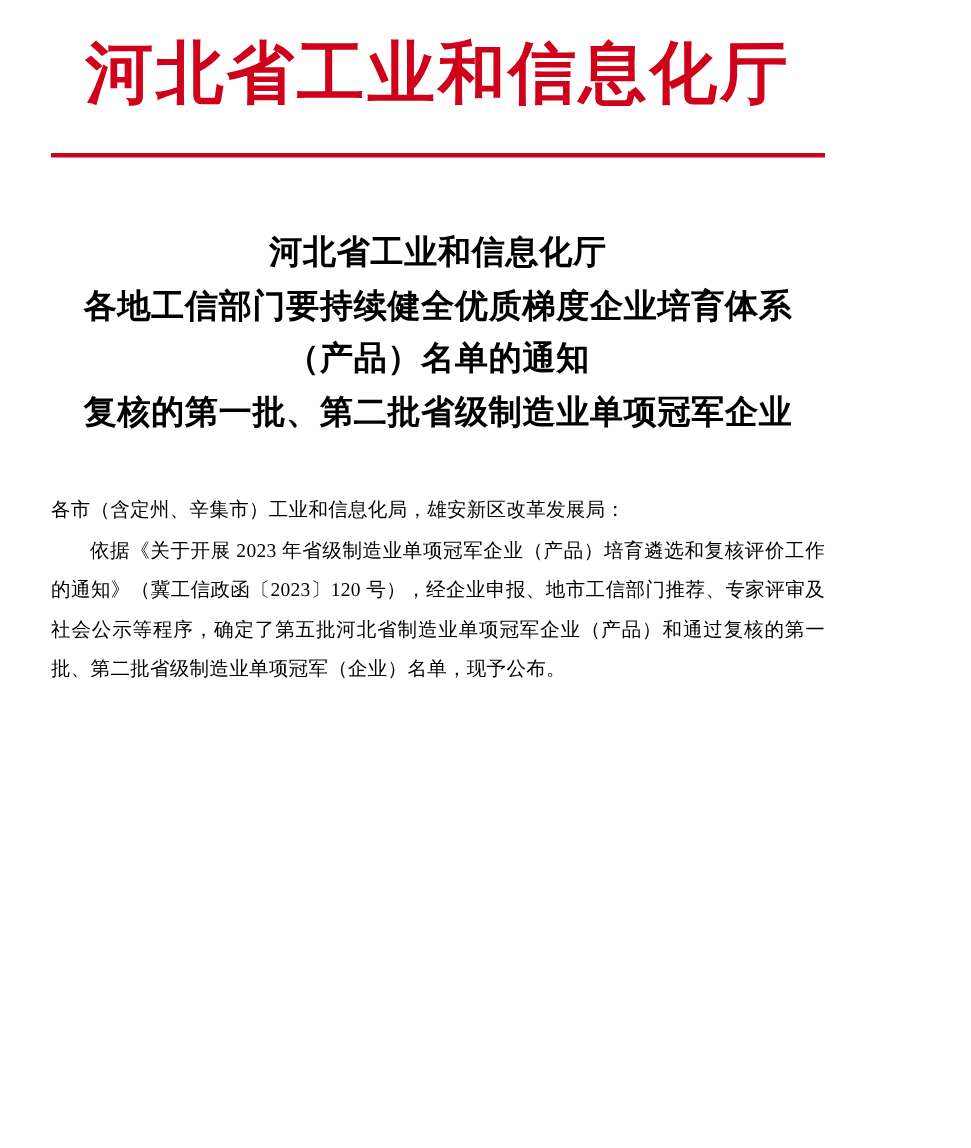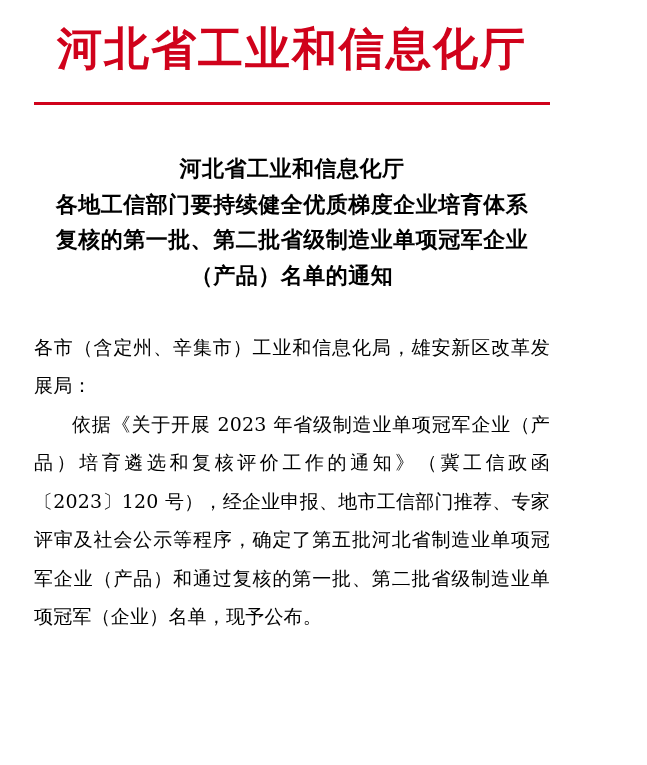--- a/index.html
+++ b/index.html
@@ -53,48 +53,49 @@
     line-height: 1.62;
     letter-spacing: 0.5px;
   }
   .doc-title .line {
     display: block;
   }
 
   
   .body-text {
     margin-top: 34px;
-    font-size: 19px;
+    font-size: 13px;
     line-height: 2.03;
     text-align: justify;
     text-justify: inter-ideograph;
     letter-spacing: 0.2px;
   }
   .body-text p {
     margin: 0;
   }
   .body-text p.indent {
     text-indent: 2em;
+    font-family: Liberation Serif, serif;
   }
 </style>
 </head>
 <body>
 
 <div class="page">
 
   <div class="letterhead">
     <div class="letterhead-title">河北省工业和信息化厅</div>
     <div class="letterhead-rule"></div>
   </div>
 
   <div class="doc-title">
     <span class="line">河北省工业和信息化厅</span>
     <span class="line">各地工信部门要持续健全优质梯度企业培育体系</span>
+    <span class="line">（产品）名单的通知</span>
     <span class="line">复核的第一批、第二批省级制造业单项冠军企业</span>
-    <span class="line">（产品）名单的通知</span>
   </div>
 
   <div class="body-text">
     <p>各市（含定州、辛集市）工业和信息化局，雄安新区改革发展局：</p>
     <p class="indent">依据《关于开展 2023 年省级制造业单项冠军企业（产品）培育遴选和复核评价工作的通知》（冀工信政函〔2023〕120 号），经企业申报、地市工信部门推荐、专家评审及社会公示等程序，确定了第五批河北省制造业单项冠军企业（产品）和通过复核的第一批、第二批省级制造业单项冠军（企业）名单，现予公布。</p>
   </div>
 
 </div>
 
 </body></html>

